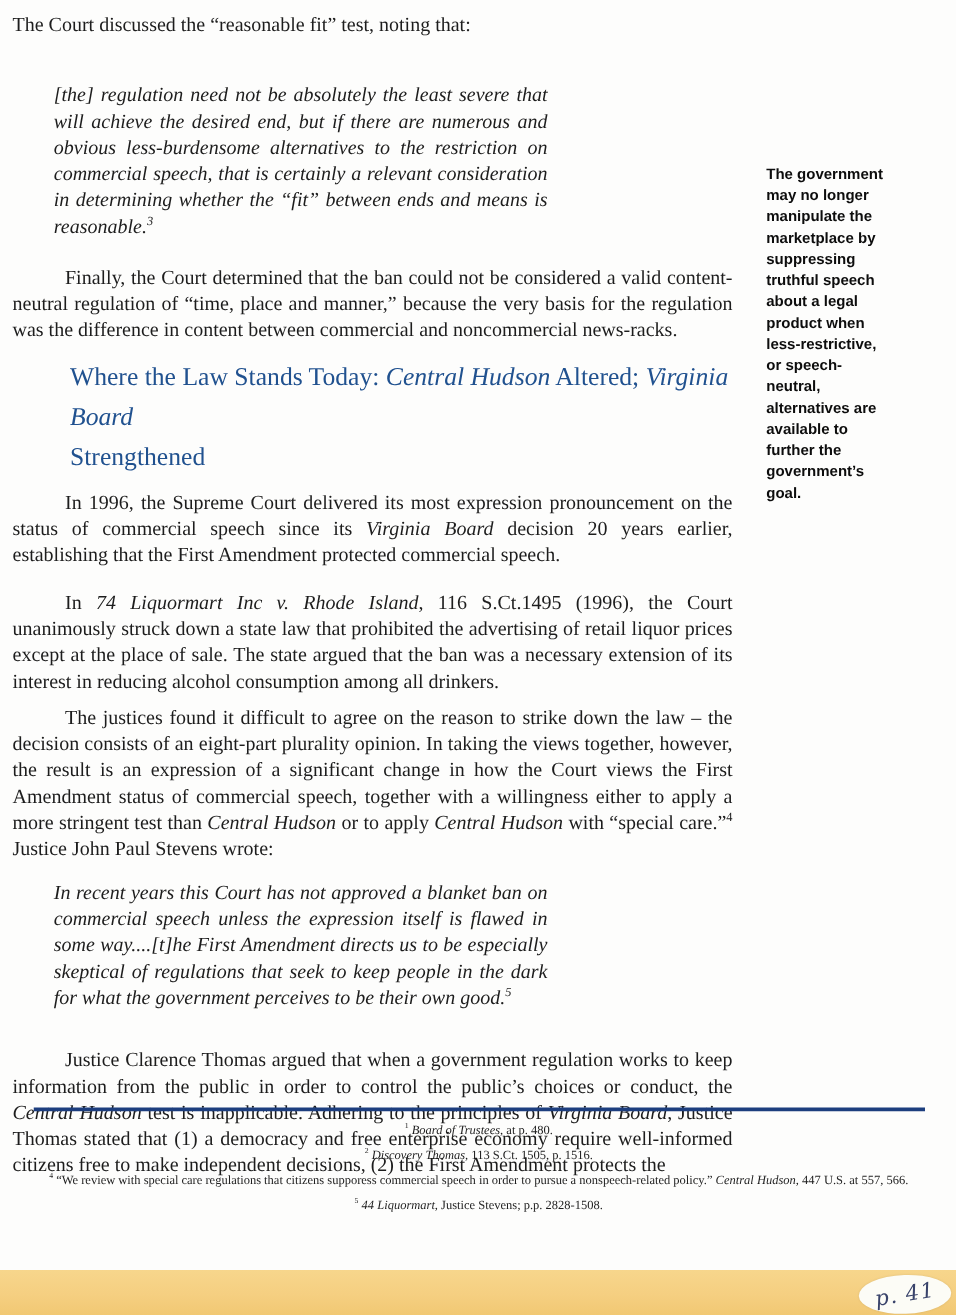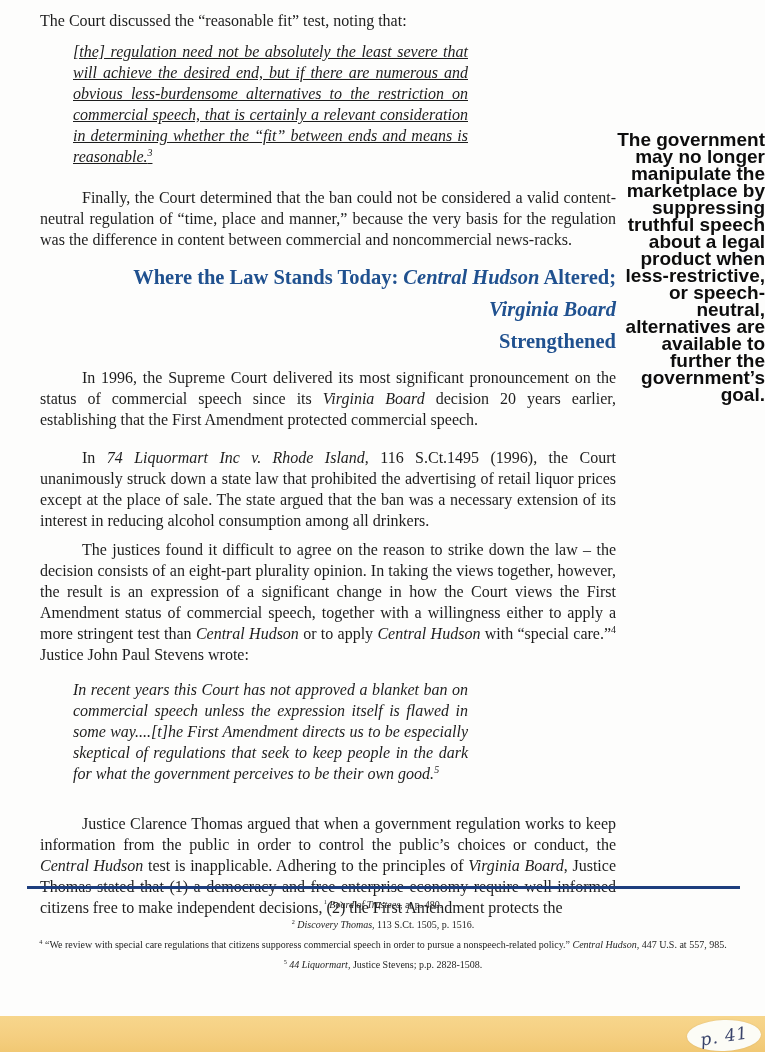--- a/index.html
+++ b/index.html
@@ -8,55 +8,55 @@
     position:relative;
     background:var(--paper, #fdfdfc);
     font-family:"Liberation Serif", serif;
     color:var(--ink, #1d1d1d);
     overflow:hidden;
   }
   .i { font-style:italic; }
   sup { font-size:0.62em; vertical-align:super; line-height:0; }
 
   .main-col {
-    position:absolute; left:40px; top:10px; width:576px;
+    position:absolute; left:10px; top:10px; width:576px;
     font-size:16px; line-height:21px; text-align:justify;
   }
   .para { text-indent:42px; }
   .para.no-indent { text-indent:0; }
   .quote { text-align:justify; }
-  .q1 { margin:10px 148px 0 33px;text-decoration:underline; }
+  .q1 { margin:35px 148px 0 33px; }
   .p2 { margin-top:20px; }
   .heading {
     margin-top:11px;
-    font-size:20.5px; line-height:32px; font-weight:700;
+    font-size:20.5px; line-height:32px; font-weight:400;
     color:var(--heading-blue, #20518f);
-    text-align:right; text-indent:0;margin-left:46px;
+    text-align:left; text-indent:0;margin-left:46px;
   }
   .p3 { margin-top:10px; }
   .p4 { margin-top:17px; }
   .p5 { margin-top:8px; }
   .q2 { margin:14px 148px 0 33px;font-family:Liberation Serif, serif; }
   .p6 { margin-top:29px; }
 
   .rule {
     position:absolute; left:27px; top:886px; width:713px; height:3px;
     background:var(--rule-blue, #1d3e7e);
   }
   .footnotes {
     position:absolute; left:27px; top:897px; width:712px;
     font-size:10px; line-height:16.5px; text-align:center;
   }
   .footnote { margin-bottom:3.5px; }
 
   .sidebar {
     position:absolute; left:613px; top:131px; width:152px;
     font-family:"Liberation Sans", sans-serif;
-    font-weight:700; font-size:19px; line-height:17px;
-    color:#0d0d0d; white-space:pre-line; text-align:right;
+    font-weight:700; font-size:12px; line-height:17px;
+    color:#0d0d0d; white-space:pre-line; text-align:left;
   }
 
   .strip {
     position:absolute; left:0; bottom:0; width:765px; height:36px;
     background:linear-gradient(180deg, #f7d68c 0%, var(--strip-yellow, #f5cf81) 55%, #f1c873 100%);
   }
   .sticker {
     position:absolute; right:4px; bottom:1px; width:74px; height:31px;
     background:var(--oval-white, #fcfcf6);
     border-radius:50%;
@@ -76,21 +76,21 @@
 
 <div class="main-col">
   <p class="para no-indent p1"><span>The Court discussed the “reasonable fit” test, noting that:</span></p>
 
   <blockquote class="quote q1"><span class="i">[the] regulation need not be absolutely the least severe that will achieve the desired end, but if there are numerous and obvious less-burdensome alternatives to the restriction on commercial speech, that is certainly a relevant consideration in determining whether the “fit” between ends and means is reasonable.</span><sup class="i">3</sup></blockquote>
 
   <p class="para p2"><span>Finally, the Court determined that the ban could not be considered a valid content-neutral regulation of “time, place and manner,” because the very basis for the regulation was the difference in content between commercial and noncommercial news-racks.</span></p>
 
   <h2 class="heading"><span>Where the Law Stands Today: </span><span class="i">Central Hudson</span><span> Altered; </span><span class="i">Virginia Board</span><br><span>Strengthened</span></h2>
 
-  <p class="para p3"><span>In 1996, the Supreme Court delivered its most significant pronouncement on the status of commercial speech since its </span><span class="i">Virginia Board</span><span> decision 20 years earlier, establishing that the First Amendment protected commercial speech.</span></p>
+  <p class="para p3"><span>In 1996, the Supreme Court delivered its most expression pronouncement on the status of commercial speech since its </span><span class="i">Virginia Board</span><span> decision 20 years earlier, establishing that the First Amendment protected commercial speech.</span></p>
 
   <p class="para p4"><span>In </span><span class="i">74 Liquormart Inc v. Rhode Island</span><span>, 116 S.Ct.1495 (1996), the Court unanimously struck down a state law that prohibited the advertising of retail liquor prices except at the place of sale. The state argued that the ban was a necessary extension of its interest in reducing alcohol consumption among all drinkers.</span></p>
 
   <p class="para p5"><span>The justices found it difficult to agree on the reason to strike down the law – the decision consists of an eight-part plurality opinion. In taking the views together, however, the result is an expression of a significant change in how the Court views the First Amendment status of commercial speech, together with a willingness either to apply a more stringent test than </span><span class="i">Central Hudson</span><span> or to apply </span><span class="i">Central Hudson</span><span> with “special care.”</span><sup>4</sup><span> Justice John Paul Stevens wrote:</span></p>
 
   <blockquote class="quote q2"><span class="i">In recent years this Court has not approved a blanket ban on commercial speech unless the expression itself is flawed in some way....[t]he First Amendment directs us to be especially skeptical of regulations that seek to keep people in the dark for what the government perceives to be their own good.</span><sup class="i">5</sup></blockquote>
 
   <p class="para p6"><span>Justice Clarence Thomas argued that when a government regulation works to keep information from the public in order to control the public’s choices or conduct, the </span><span class="i">Central Hudson</span><span> test is inapplicable. Adhering to the principles of </span><span class="i">Virginia Board</span><span>, Justice Thomas stated that (1) a democracy and free enterprise economy require well-informed citizens free to make independent decisions, (2) the First Amendment protects the</span></p>
 </div>
 
@@ -109,21 +109,21 @@
 available to
 further the
 government’s
 goal.</aside>
 
 <div class="rule"></div>
 
 <div class="footnotes">
   <div class="footnote"><sup>1</sup><span> </span><span class="i">Board of Trustees</span><span>, at p. 480.</span></div>
   <div class="footnote"><sup>2</sup><span> </span><span class="i">Discovery Thomas,</span><span> 113 S.Ct. 1505, p. 1516.</span></div>
-  <div class="footnote"><sup>4</sup><span> “We review with special care regulations that citizens supporess commercial speech in order to pursue a nonspeech-related policy.” </span><span class="i">Central Hudson</span><span>, 447 U.S. at 557, 985.</span></div>
+  <div class="footnote"><sup>4</sup><span> “We review with special care regulations that citizens supporess commercial speech in order to pursue a nonspeech-related policy.” </span><span class="i">Central Hudson</span><span>, 447 U.S. at 557, 566.</span></div>
   <div class="footnote"><sup>5</sup><span> </span><span class="i">44 Liquormart</span><span>, Justice Stevens; p.p. 2828-1508.</span></div>
 </div>
 
 <div class="strip">
   <div class="sticker">
     <span>p. 41</span>
   </div>
 </div>
 
 </body></html>

